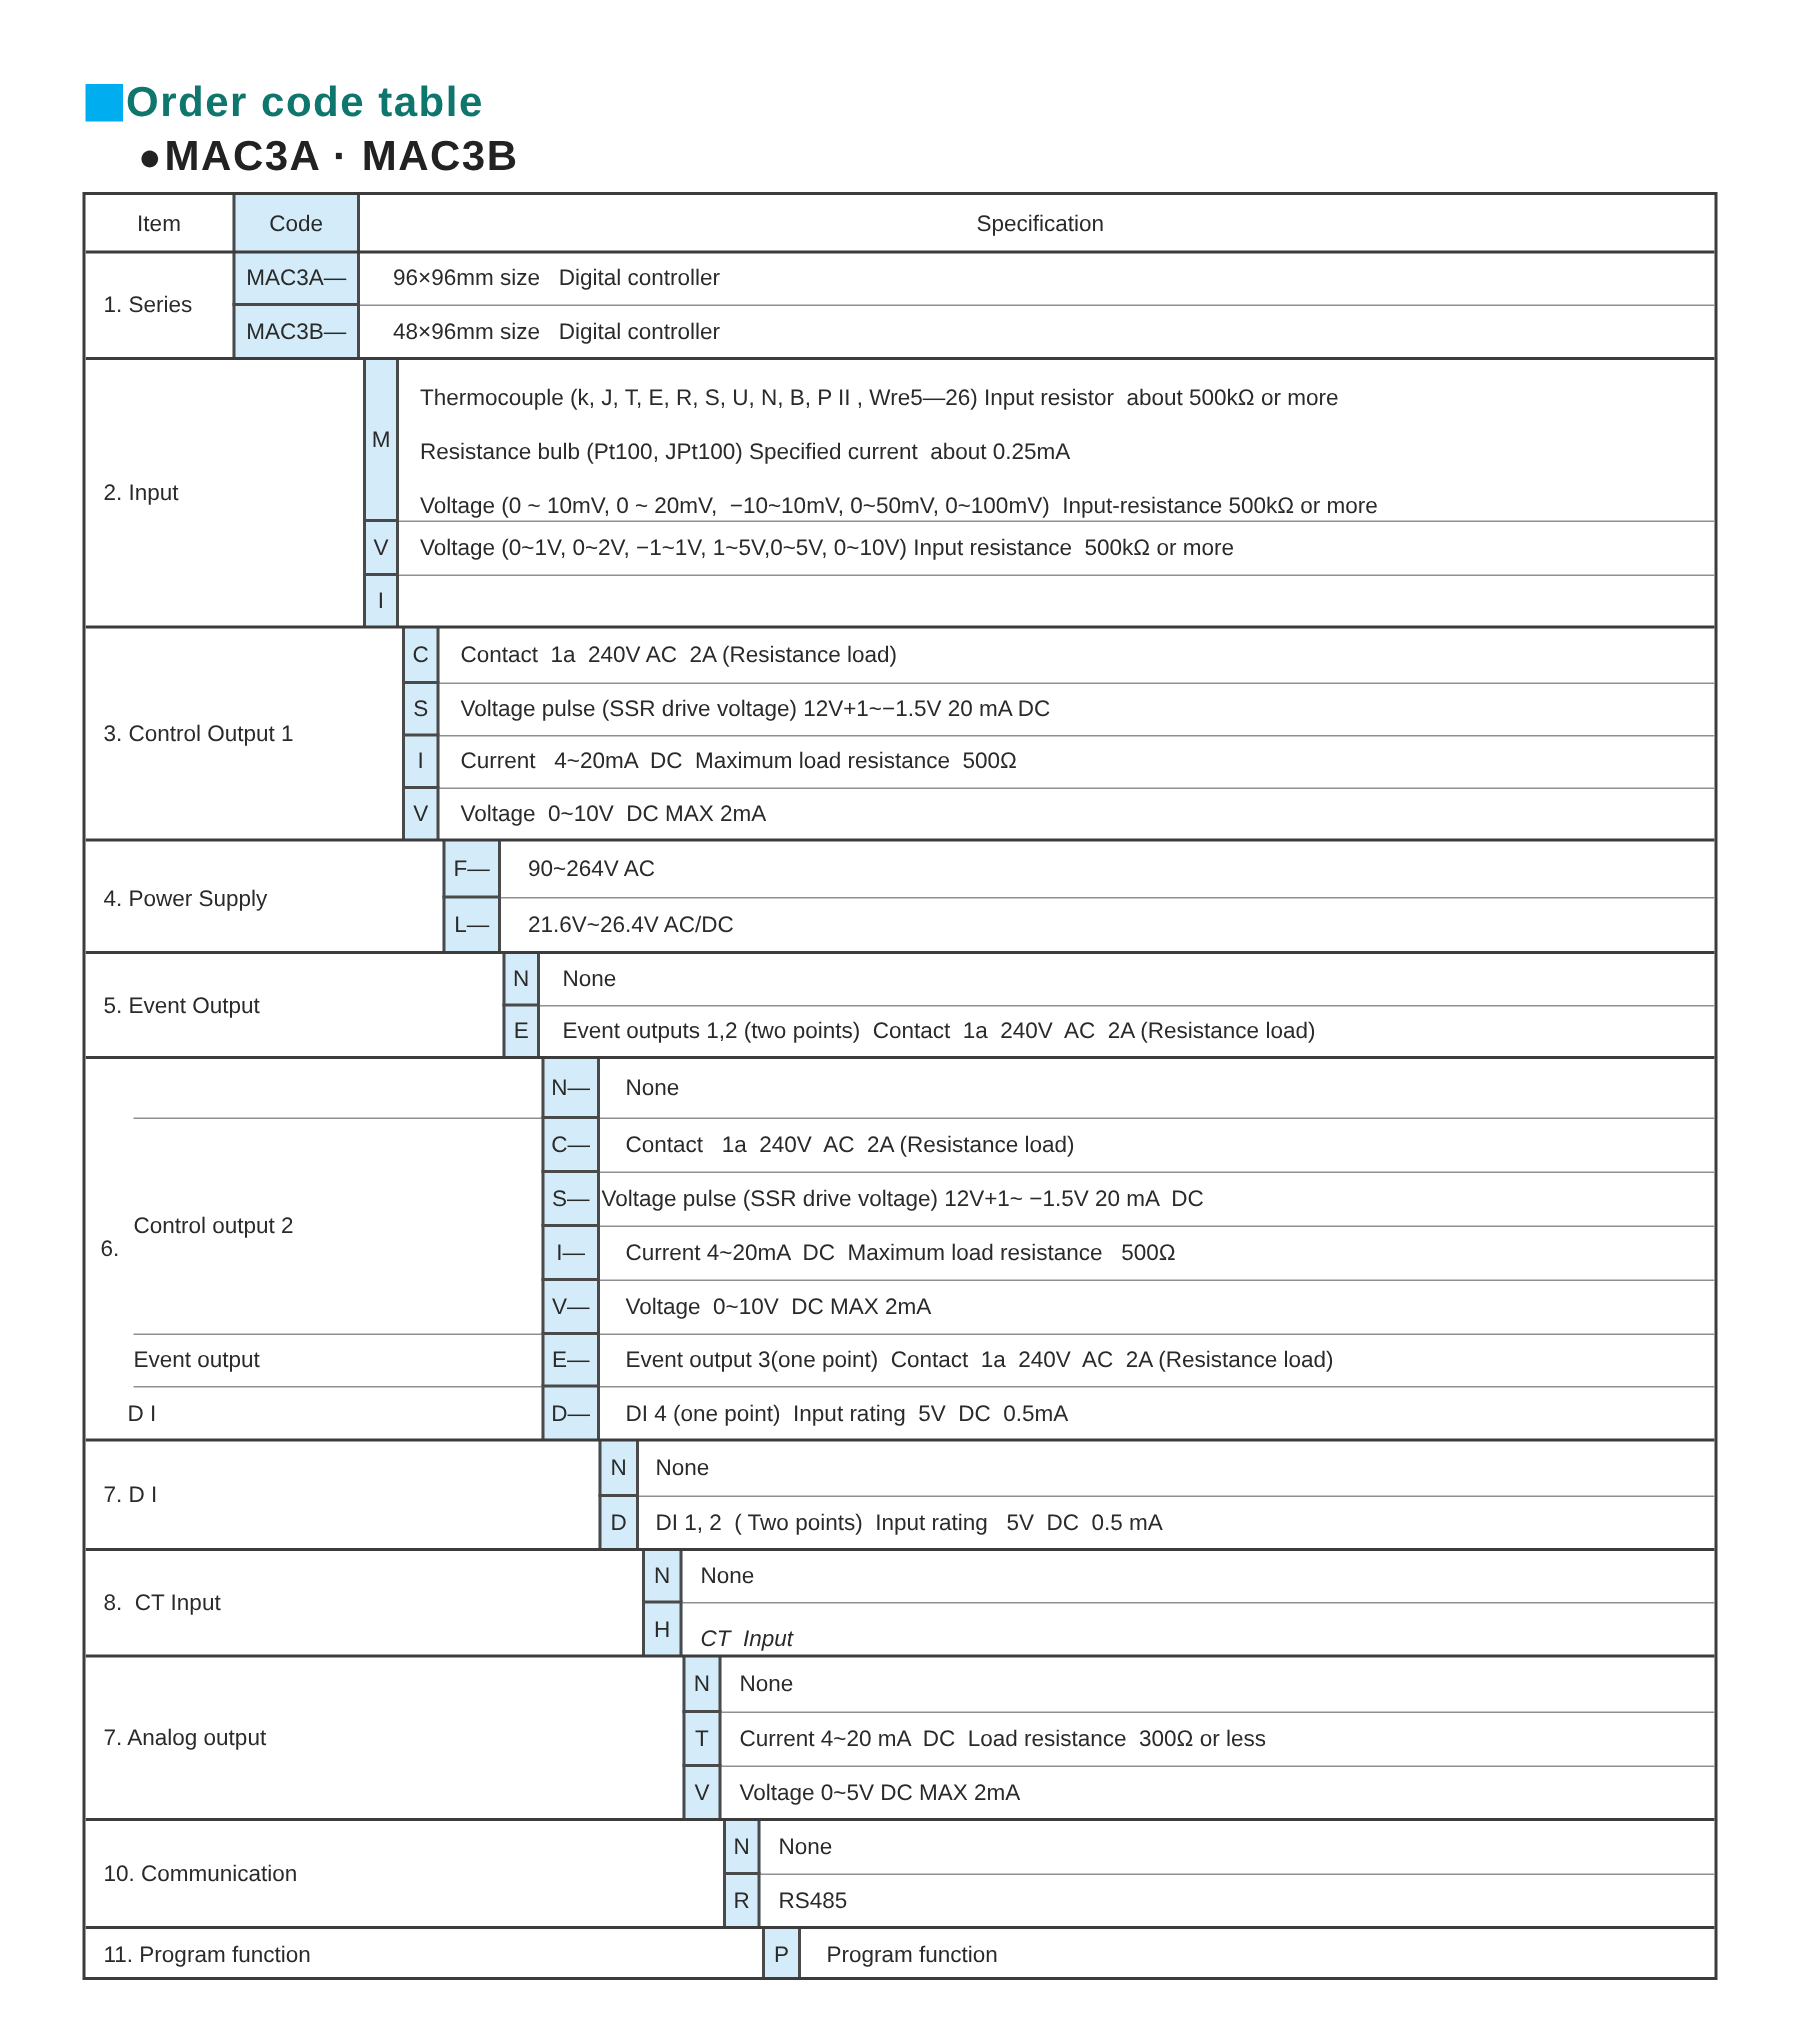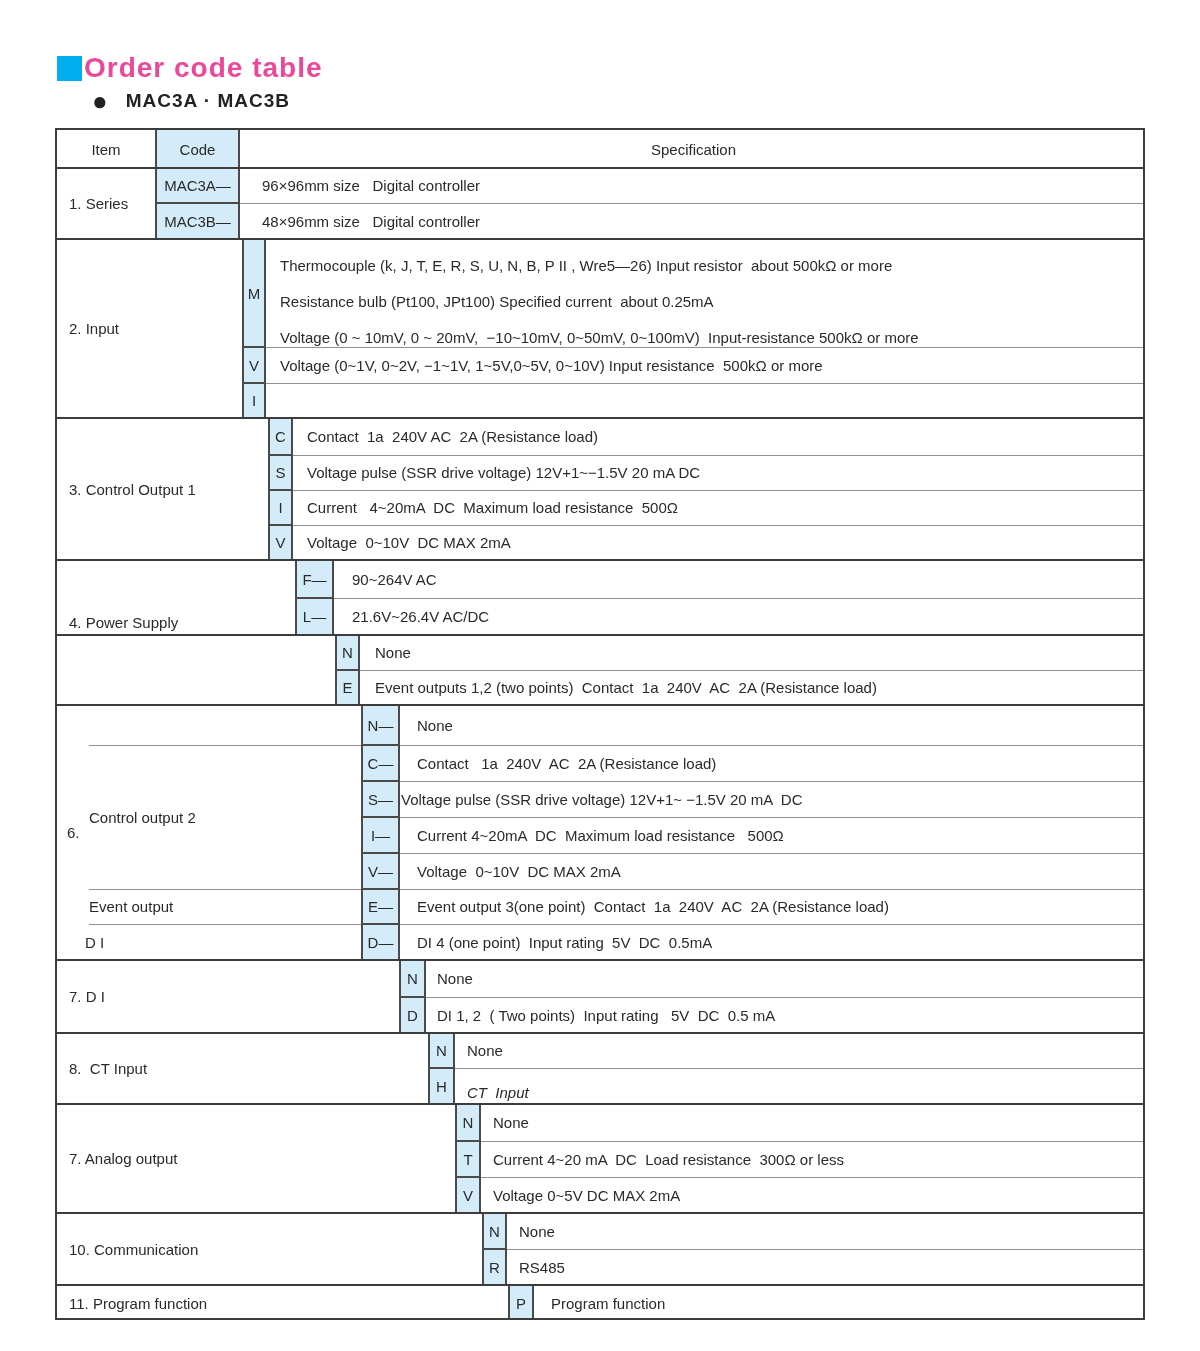--- a/index.html
+++ b/index.html
@@ -4,24 +4,24 @@
 <style>
   html,body{margin:0;padding:0;}
   body{
     width:1200px;height:1351px;background:#ffffff;position:relative;
     font-family:"Liberation Sans", sans-serif;color:#2a2a2a;
     -webkit-font-smoothing:antialiased;
   }
   
   .title-row{position:absolute;left:57px;top:52px;display:flex;align-items:center;}
   .title-sq{width:25px;height:25px;background:#00aeef;display:inline-block;}
-  .title-txt{color:#ec4899;font-size:28px;font-weight:bold;letter-spacing:1px;margin-left:2px;}
+  .title-txt{color:#0f766e;font-size:28px;font-weight:bold;letter-spacing:1px;margin-left:2px;}
   .sub-row{position:absolute;left:92px;top:88px;display:flex;align-items:center;}
   .sub-bullet{font-size:26px;color:#222;line-height:1;}
-  .sub-txt{font-size:19px;font-weight:bold;color:#222;letter-spacing:1px;margin-left:18px;white-space:pre;}
+  .sub-txt{font-size:28px;font-weight:bold;color:#222;letter-spacing:1px;margin-left:2px;white-space:pre;}
   
   #tbl{
     position:absolute;left:55px;top:128px;width:1090px;height:1192px;
     border:2px solid #3c3c3c;box-sizing:border-box;overflow:hidden;background:#fff;
   }
   .cell{position:absolute;display:flex;align-items:center;font-size:15px;white-space:pre;}
   .ctr{justify-content:center;}
   .codecol{position:absolute;background:#d4ecf9;border-left:2px solid #4a4a4a;border-right:2px solid #4a4a4a;box-sizing:border-box;}
   .hd{position:absolute;height:2px;background:#3c3c3c;}
   .hl{position:absolute;height:1px;background:#909090;}
@@ -109,21 +109,22 @@
   <div class="sd" style="left:398px;top:1046px;width:26px;"></div>
   <div class="sd" style="left:425px;top:1118px;width:25px;"></div>
 
   <div class="cell ctr" style="left:0;top:0;width:98px;height:38px;">Item</div>
   <div class="cell ctr" style="left:98px;top:0;width:85px;height:38px;">Code</div>
   <div class="cell ctr" style="left:183px;top:0;width:907px;height:38px;">Specification</div>
 
   <div class="cell" style="left:12px;top:38px;height:71px;">1. Series</div>
   <div class="cell" style="left:12px;top:109px;height:179px;">2. Input</div>
   <div class="cell" style="left:12px;top:288px;height:142px;">3. Control Output 1</div>
-  <div class="cell" style="left:12px;top:430px;height:79px;margin-top:23px;">4. Power Supply</div>
+  <div class="cell" style="left:12px;top:430px;height:79px;">4. Power Supply</div>
+  <div class="cell" style="left:12px;top:505px;height:70px;">5. Event Output</div>
   <div class="cell" style="left:10px;top:575px;height:255px;">6.</div>
   <div class="cell" style="left:32px;top:615px;height:144px;">Control output 2</div>
   <div class="cell" style="left:32px;top:759px;height:35px;">Event output</div>
   <div class="cell" style="left:28px;top:794px;height:36px;">D I</div>
   <div class="cell" style="left:12px;top:830px;height:73px;">7. D I</div>
   <div class="cell" style="left:12px;top:903px;height:71px;">8.  CT Input</div>
   <div class="cell" style="left:12px;top:974px;height:109px;">7. Analog output</div>
   <div class="cell" style="left:12px;top:1083px;height:72px;">10. Communication</div>
   <div class="cell" style="left:12px;top:1155px;height:37px;">11. Program function</div>
 

